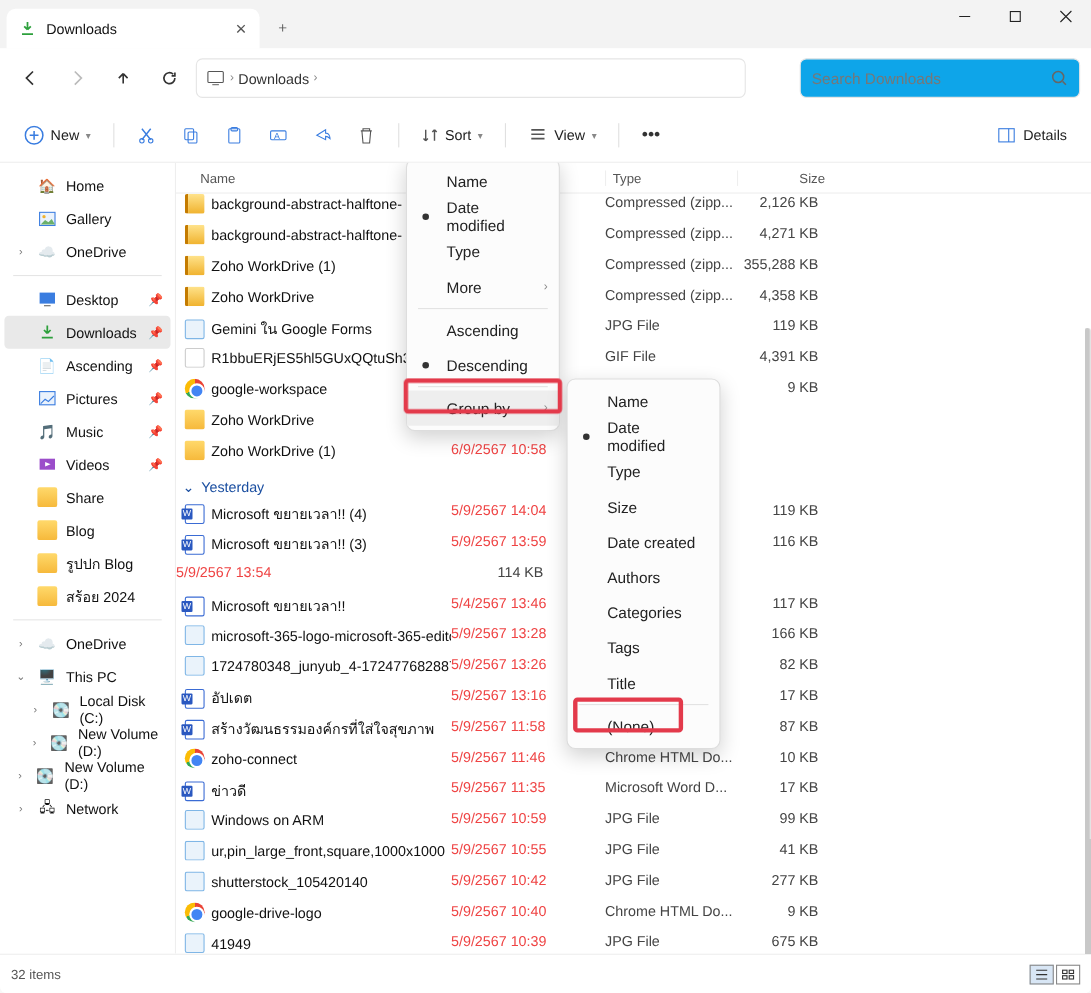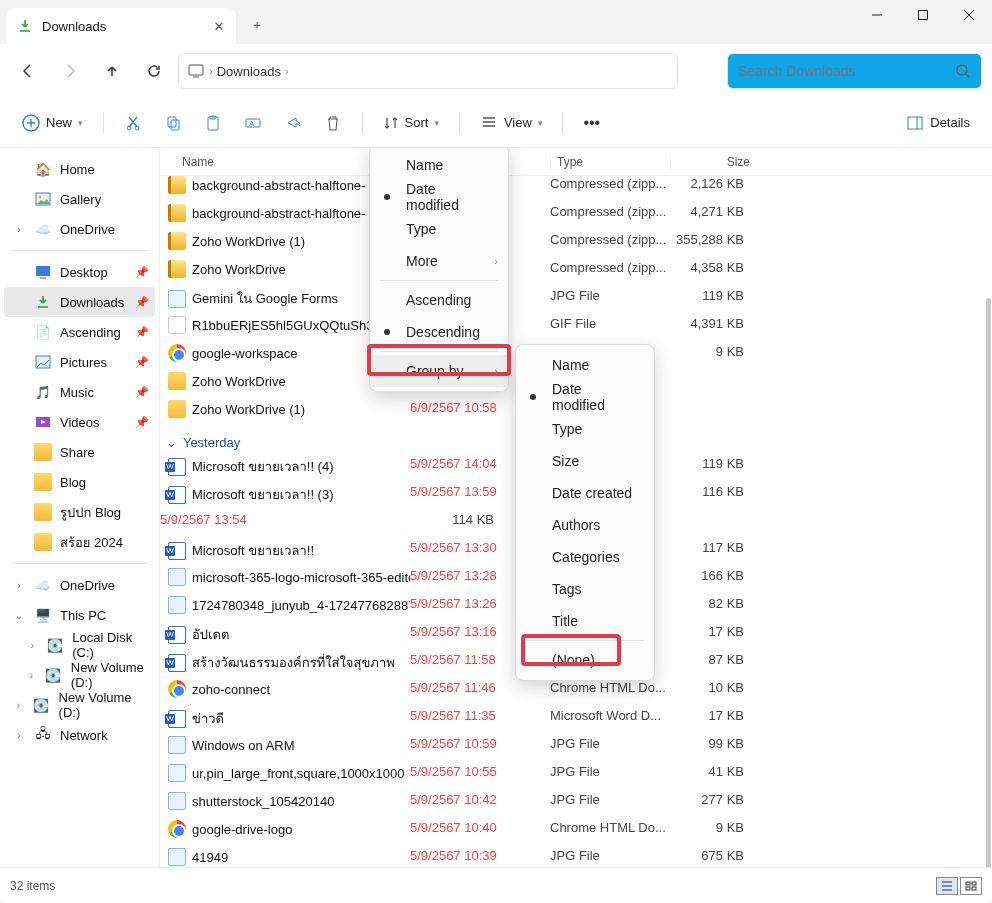--- a/index.html
+++ b/index.html
@@ -463,21 +463,21 @@
           <div class="row">
             <div class="c-date">5/9/2567 13:54</div>
             <div class="c-type"></div>
             <div class="c-size">114 KB</div>
           </div>
           <div class="row">
             <div class="c-name">
               <span class="ico ico-doc"></span>
               <span>Microsoft ขยายเวลา!!</span>
             </div>
-            <div class="c-date">5/9/2567 13:30</div>
+            <div class="c-date">5/4/2567 13:46</div>
             <div class="c-type"></div>
             <div class="c-size">117 KB</div>
           </div>
           <div class="row">
             <div class="c-name">
               <span class="ico ico-img"></span>
               <span>microsoft-365-logo-microsoft-365-edito...</span>
             </div>
             <div class="c-date">5/9/2567 13:28</div>
             <div class="c-type"></div>

